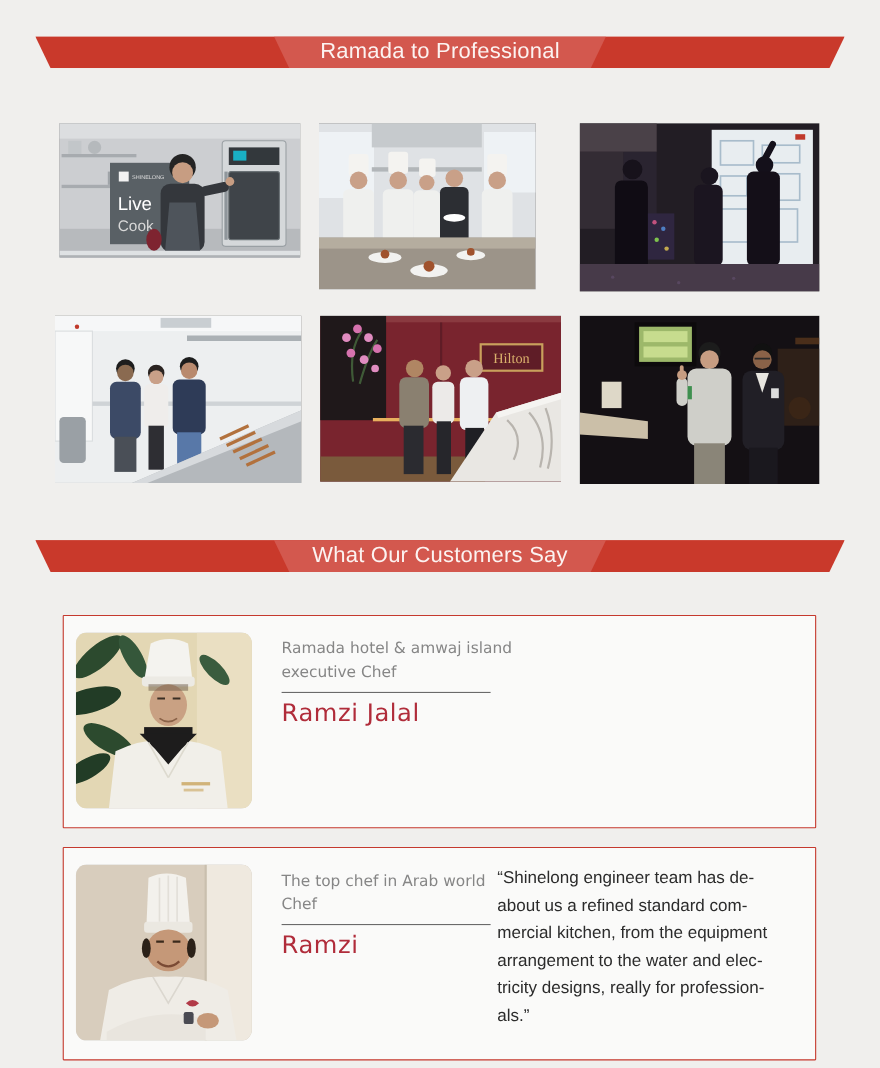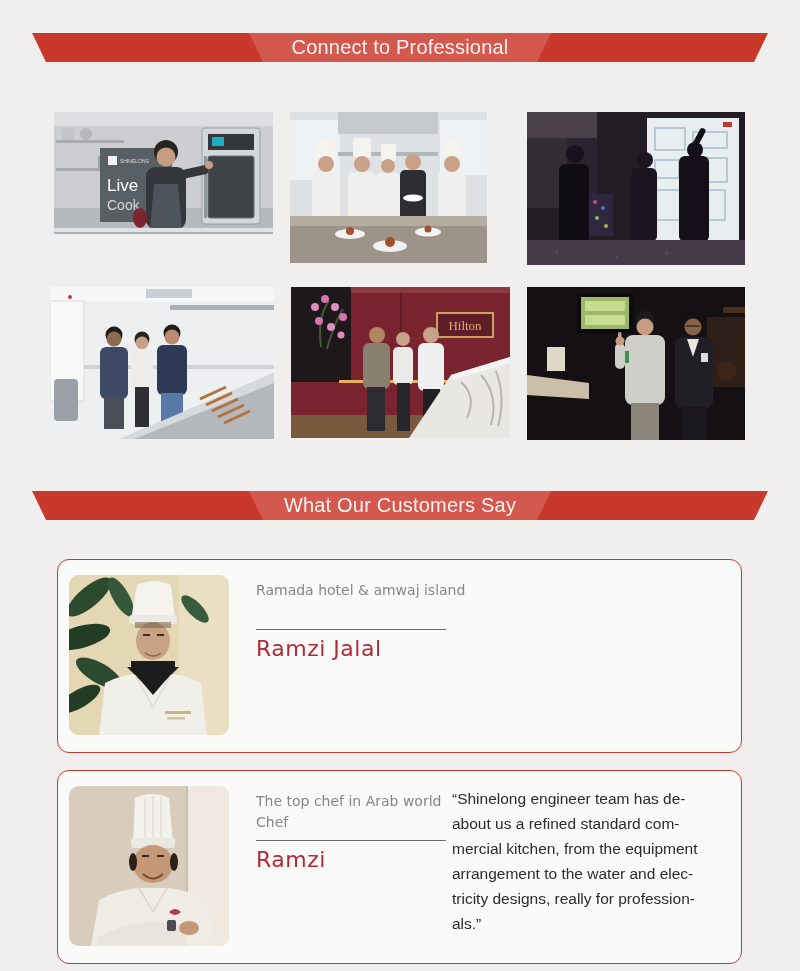--- a/index.html
+++ b/index.html
@@ -22,42 +22,42 @@
   .photo svg{display:block;}
   .p1{left:54px;top:112px;width:219px;height:122px;}
   .p2{left:290px;top:112px;width:197px;height:151px;}
   .p3{left:527px;top:112px;width:218px;height:153px;}
   .p4{left:50px;top:287px;width:224px;height:152px;}
   .p5{left:291px;top:287px;width:219px;height:151px;text-align:center;}
   .p6{left:527px;top:287px;width:218px;height:153px;}
 
   
   .card{position:absolute;left:57px;width:685px;height:194px;background:#fafaf9;
-        border:1.5px solid #c5392e;border-radius:12px;box-sizing:border-box;}
+        border:1.5px solid #c5392e;border-radius:1px;box-sizing:border-box;}
   .card.c1{top:559px;}
   .card.c2{top:770px;}
   .t-photo{position:absolute;left:11px;top:15px;width:160px;height:160px;
            border-radius:10px;overflow:hidden;background:#ddd;}
   .t-title{position:absolute;left:198px;top:20px;width:215px;
            font-family:"DejaVu Sans",sans-serif;font-size:14px;line-height:21px;color:#868686;}
   .t-sep{position:absolute;left:198px;top:69px;width:190px;border-top:1px solid #6a6a6a;}
   .t-name{position:absolute;left:198px;top:76px;
           font-family:"DejaVu Sans",sans-serif;font-size:22px;font-weight:400;
           letter-spacing:.5px;color:#b02c3a;}
   .t-quote{position:absolute;left:394px;top:15px;width:295px;
            font-size:15.5px;line-height:25px;color:#2b2b2b;white-space:pre-line;}
 </style>
 </head>
 <body>
 
 <div id="page">
 
   <div class="ribbon b1">
     <div class="ribbon-center">
-      <span class="ribbon-label">Connect to Professional</span>
+      <span class="ribbon-label">Ramada to Professional</span>
     </div>
   </div>
 
   <div>
 
     <div class="photo p1">
       <svg width="219" height="153" viewBox="0 0 219 153">
         <rect width="219" height="153" fill="#ccced1"></rect>
         <rect width="219" height="14" fill="#dcdee0"></rect>
         <rect y="96" width="219" height="57" fill="#b7babd"></rect>
@@ -331,20 +331,21 @@
           <rect x="62" y="86" width="44" height="10" fill="#1d1c1c"></rect>
           <polygon points="58,92 110,92 96,106 84,120 72,106" fill="#1d1c1c"></polygon>
           <path d="M66,100 L84,132 M102,100 L84,132" stroke="#dddacf" stroke-width="1.5" fill="none"></path>
           <rect x="96" y="136" width="26" height="3" fill="#c9a45c" opacity="0.8"></rect>
           <rect x="98" y="142" width="18" height="2.5" fill="#c9a45c" opacity="0.6"></rect>
         </g>
       </svg>
     </div>
     <div class="t-title">
       <div>Ramada hotel &amp; amwaj island</div>
+      <div>executive Chef</div>
     </div>
     <div class="t-sep"></div>
     <div class="t-name">Ramzi Jalal</div>
   </article>
 
   <article class="card c2">
     <div class="t-photo">
       <svg width="160" height="160" viewBox="0 0 160 160">
         <rect width="160" height="160" fill="#d8cdbd"></rect>
         <rect x="118" width="42" height="160" fill="#efe9df"></rect>

